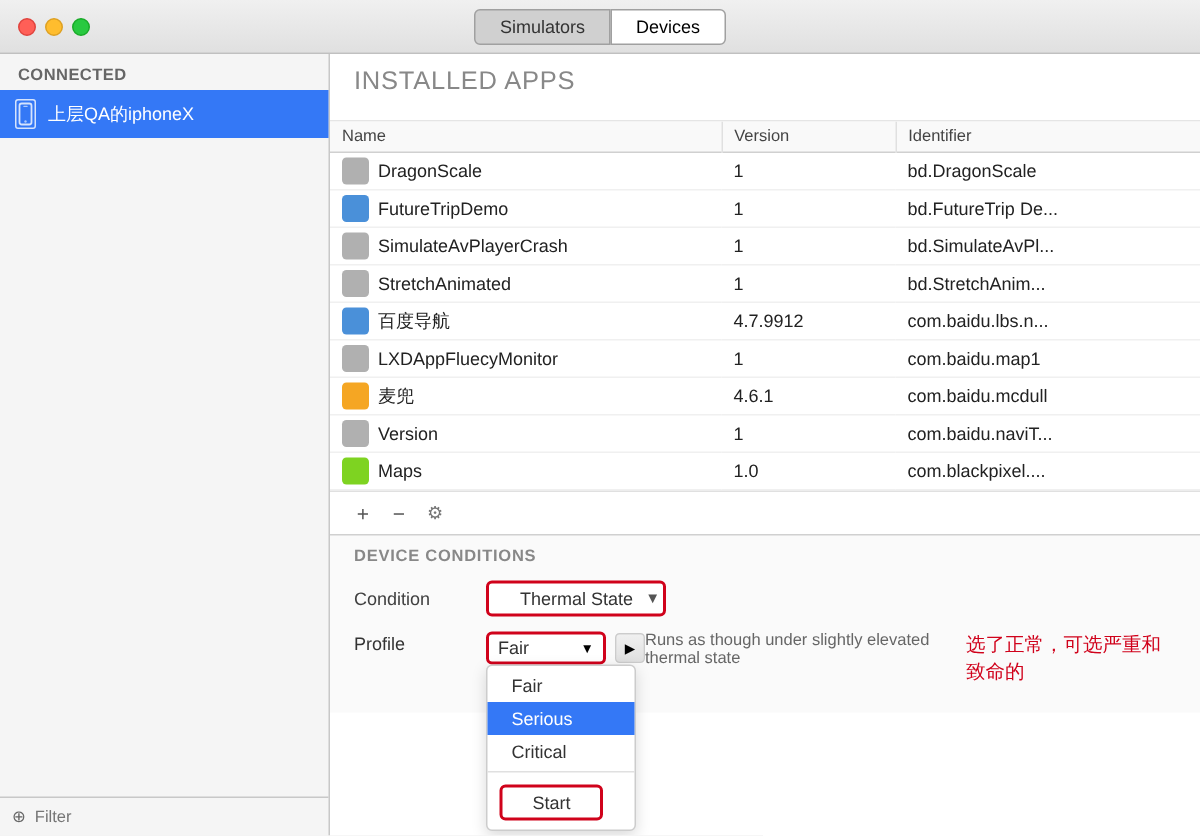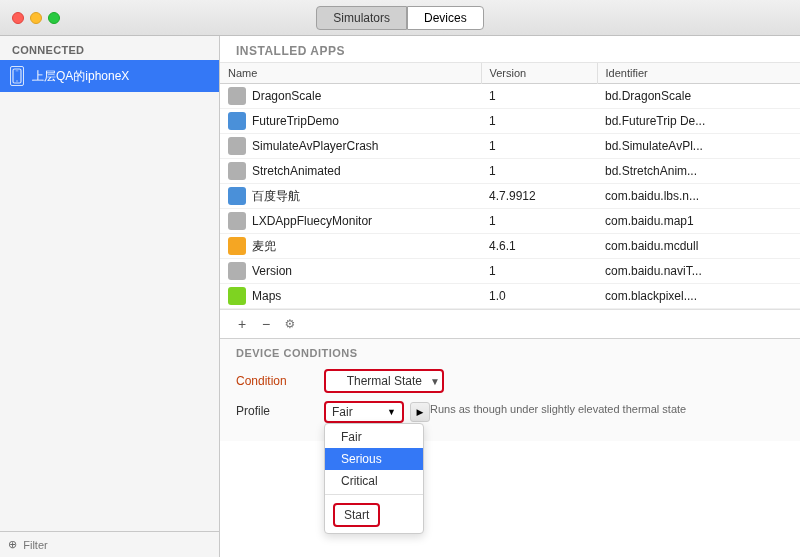--- a/index.html
+++ b/index.html
@@ -136,24 +136,24 @@
     .content {
       flex: 1;
       background: #ffffff;
       display: flex;
       flex-direction: column;
       overflow: hidden;
     }
 
     
     .installed-apps-header {
-      font-size: 12px;
-      font-weight: 700;
+      font-size: 17px;
+      font-weight: 400;
       color: #888;
-      padding: 8px 16px 4px 16px;
+      padding: 8px 16px 16px 16px;
       text-transform: uppercase;
       letter-spacing: 0.5px;
       border-bottom: 1px solid #e5e5e5;
     }
 
     .apps-table {
       width: 100%;
       border-collapse: collapse;
       flex-shrink: 0;
     }
@@ -238,21 +238,21 @@
       margin-bottom: 10px;
     }
     .condition-row {
       display: flex;
       align-items: center;
       margin-bottom: 8px;
       gap: 8px;
     }
     .condition-label {
       font-size: 12px;
-      color: #c2410c;
+      color: #404040;
       width: 80px;
       flex-shrink: 0;
     }
     .condition-select-wrapper {
       position: relative;
       display: flex;
       align-items: center;
     }
     .condition-select {
       border: 2px solid #d0021b;
@@ -329,21 +329,21 @@
       font-size: 12px;
       color: #333;
       cursor: pointer;
     }
     .dropdown-item.highlighted { background: #3478f6; color: white; }
 
     .start-button {
       border: 2px solid #d0021b;
       background: white;
       border-radius: 4px;
-      padding: 3px 9px;
+      padding: 3px 20px;
       font-size: 12px;
       font-weight: 500;
       color: #333;
       cursor: pointer;
       margin-top: 4px;
     }
 
     .description-text {
       font-size: 11px;
       color: #666;
@@ -553,17 +553,18 @@
                 <div class="dropdown-item">Critical</div>
                 <div style="padding: 4px 8px; border-top: 1px solid #e0e0e0; margin-top:2px;">
                   <button class="start-button">Start</button>
                 </div>
               </div>
             </div>
             <button class="dropdown-arrow-btn">▶</button>
           </div>
           <span class="description-text">Runs as though under slightly elevated thermal state</span>
         </div>
+        <span class="annotation-text">选了正常，可选严重和致命的</span>
       </div>
     </div>
 
   </div>
 </div>
 
 </body></html>

